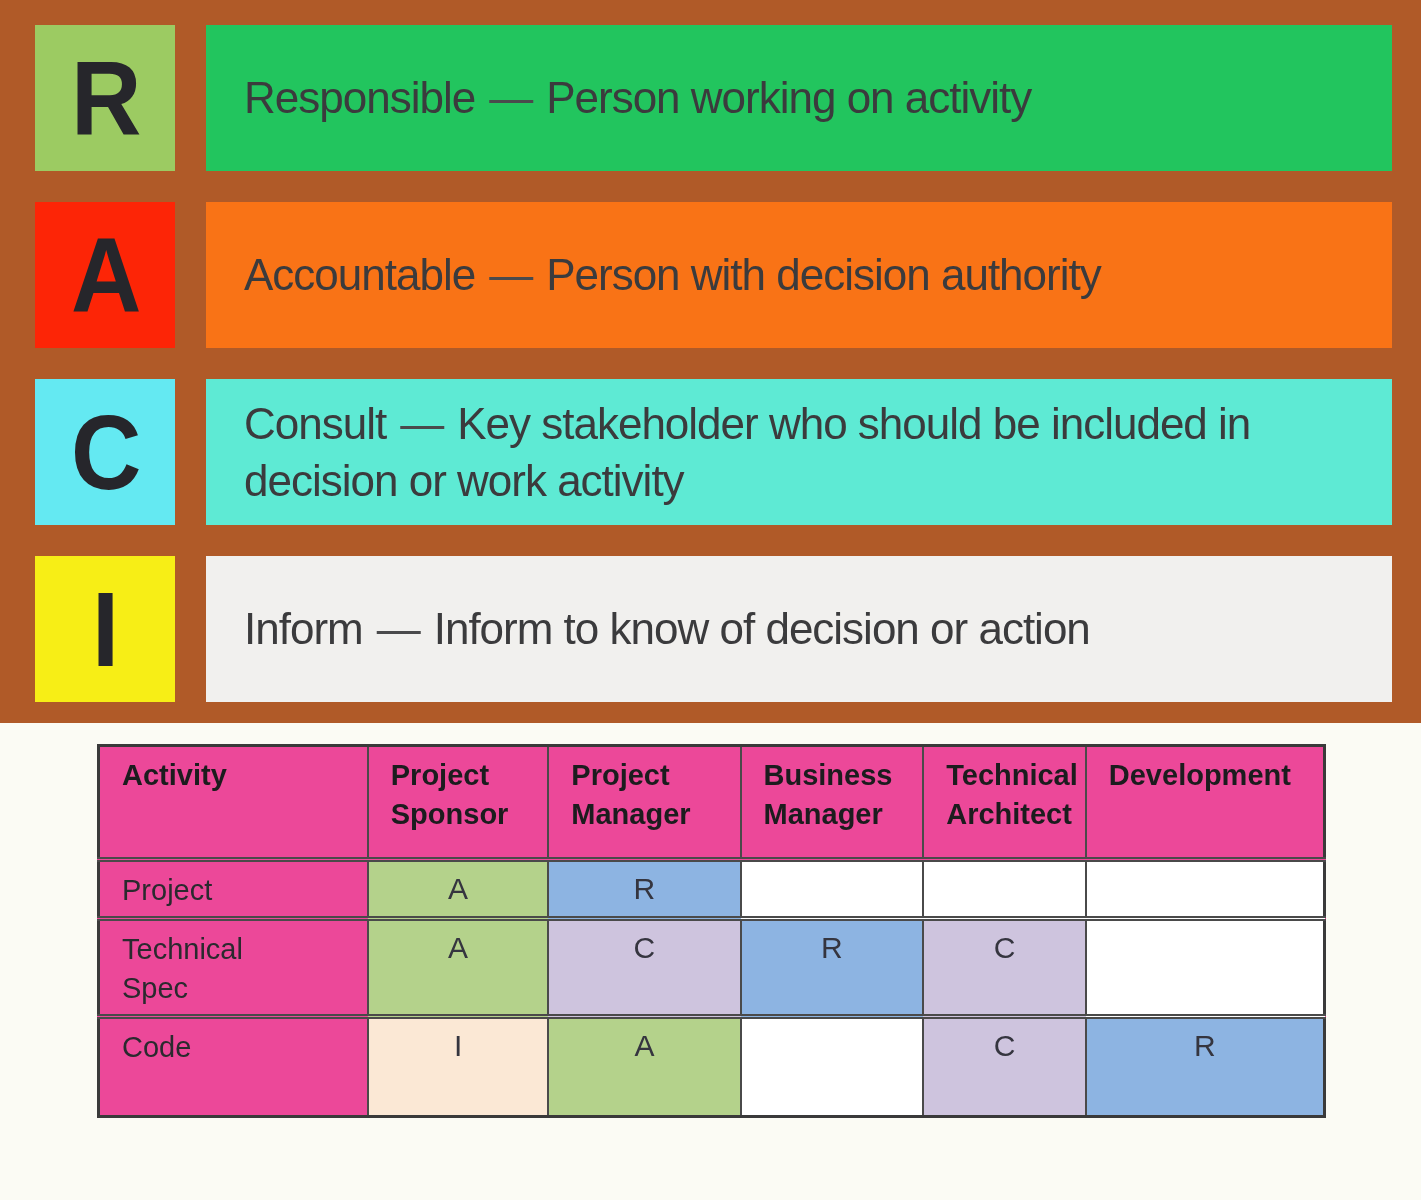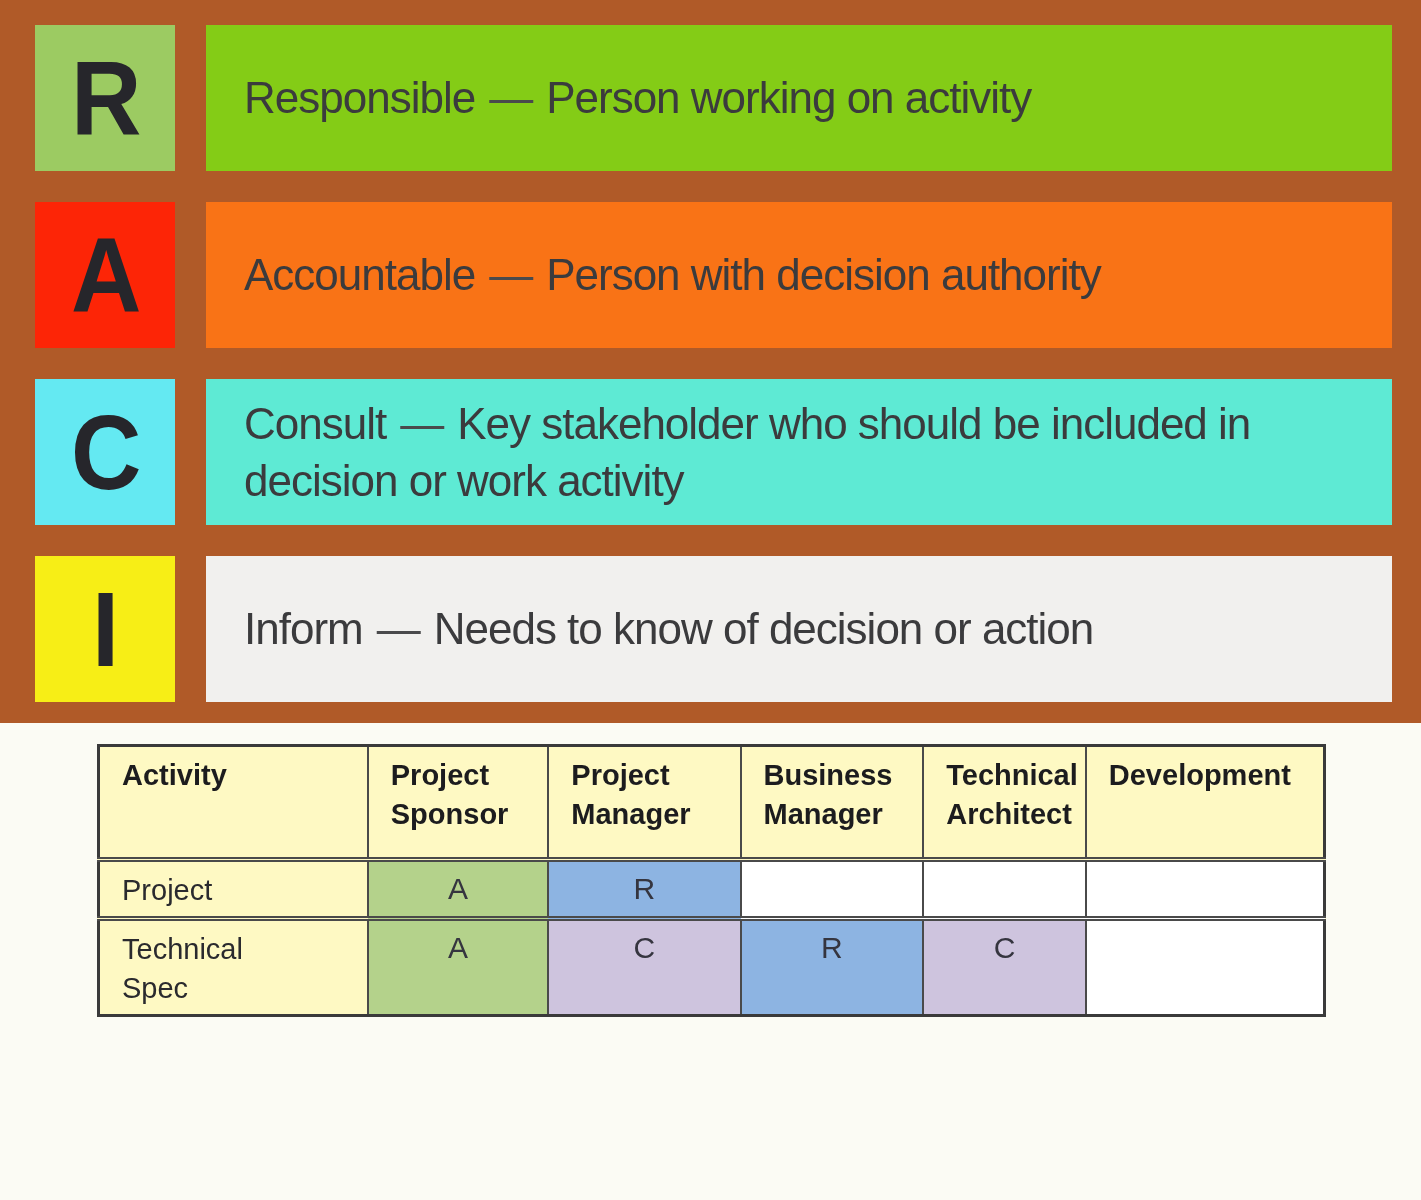--- a/index.html
+++ b/index.html
@@ -51,21 +51,21 @@
     line-height: 1.3;
   }
   .dash { margin: 0 14px; color: #4a4a4c; }
 
   
   .matrix-wrap { padding: 21px 0 0 97px; }
   table.matrix {
     border-collapse: collapse;
     table-layout: fixed;
     width: 1229px;
-    background: #fef9c3;
+    background: #ec4899;
     border: 3px solid #3a3a3a;
     font-size: 29px;
     color: #2a2a2e;
   }
   table.matrix th, table.matrix td {
     border: 2px solid #4a4a4a;
     vertical-align: top;
   }
   table.matrix tbody td { border-top: 5px double #4a4a4a; }
   table.matrix thead tr { height: 114px; }
@@ -99,21 +99,21 @@
 </style>
 </head>
 <body>
 
 <div class="legend" style="background-color: rgb(176, 90, 40);">
 
   <div class="legend-row">
     <div class="swatch" style="background-color: rgb(156, 203, 98);">
       <span>R</span>
     </div>
-    <div class="bar" style="background-color: #84cc16;">
+    <div class="bar" style="background-color: #22c55e;">
       <div><span>Responsible</span><span class="dash">—</span><span>Person working on activity</span></div>
     </div>
   </div>
 
   <div class="legend-row">
     <div class="swatch" style="background-color: rgb(253, 37, 6);">
       <span>A</span>
     </div>
     <div class="bar" style="background-color: #f97316;">
       <div><span>Accountable</span><span class="dash">—</span><span>Person with decision authority</span></div>
@@ -127,21 +127,21 @@
     <div class="bar" style="background-color: #5eead4;">
       <div><span>Consult</span><span class="dash">—</span><span>Key stakeholder who should be included in decision or work activity</span></div>
     </div>
   </div>
 
   <div class="legend-row">
     <div class="swatch" style="background-color: rgb(247, 238, 22);">
       <span>I</span>
     </div>
     <div class="bar" style="background-color: rgb(241, 240, 238);">
-      <div><span>Inform</span><span class="dash">—</span><span>Needs to know of decision or action</span></div>
+      <div><span>Inform</span><span class="dash">—</span><span>Inform to know of decision or action</span></div>
     </div>
   </div>
 
 </div>
 
 <div class="matrix-wrap">
   <table class="matrix" id="raci-table">
       <thead>
         <tr>
           <th class="col-0">Activity</th>
@@ -167,15 +167,23 @@
         </tr>
         <tr>
           <td class="activity-label col-0">Technical
 Spec</td>
           <td class="raci-cell col-1" style="background-color: rgb(180, 210, 139);">A</td>
           <td class="raci-cell col-2" style="background-color: rgb(206, 196, 222);">C</td>
           <td class="raci-cell col-3" style="background-color: rgb(141, 180, 226);">R</td>
           <td class="raci-cell col-4" style="background-color: rgb(206, 196, 222);">C</td>
           <td class="raci-cell col-5" style="background-color: rgb(255, 255, 255);"></td>
         </tr>
+        <tr>
+          <td class="activity-label col-0">Code</td>
+          <td class="raci-cell col-1" style="background-color: rgb(251, 232, 213);">I</td>
+          <td class="raci-cell col-2" style="background-color: rgb(180, 210, 139);">A</td>
+          <td class="raci-cell col-3" style="background-color: rgb(255, 255, 255);"></td>
+          <td class="raci-cell col-4" style="background-color: rgb(206, 196, 222);">C</td>
+          <td class="raci-cell col-5" style="background-color: rgb(141, 180, 226);">R</td>
+        </tr>
       </tbody>
     </table>
 </div>
 
 </body></html>

